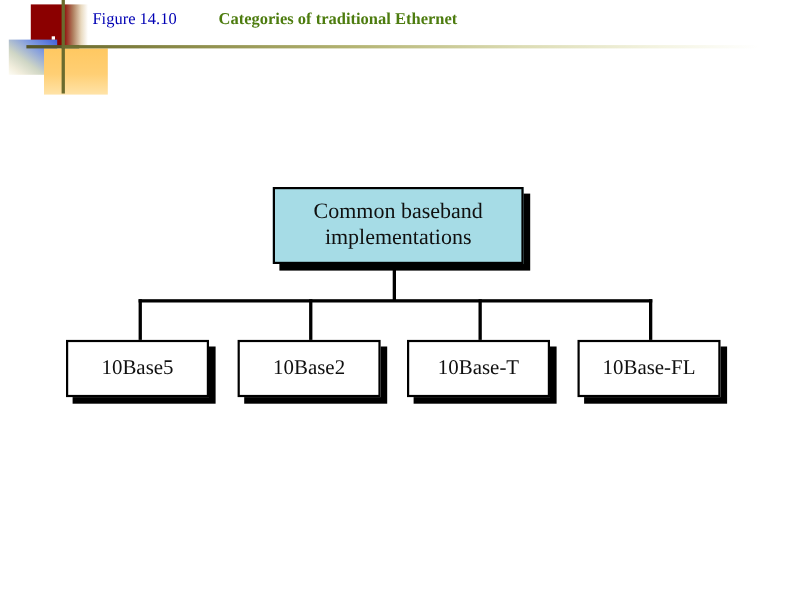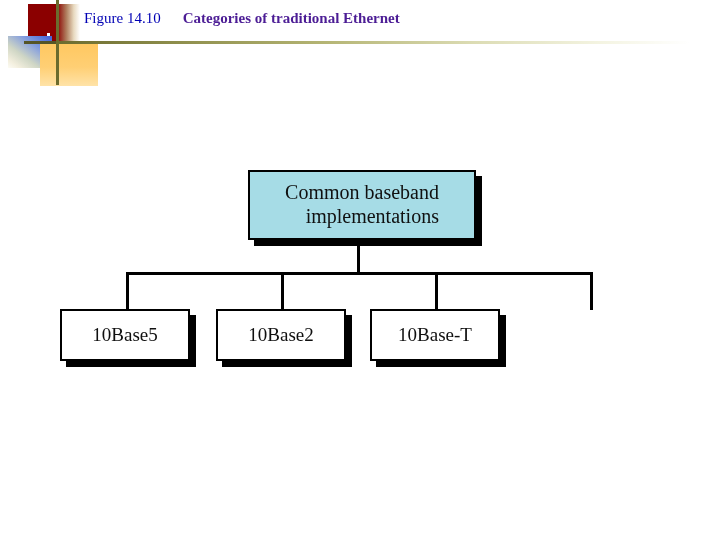--- a/index.html
+++ b/index.html
@@ -77,22 +77,22 @@
     font-family: "Liberation Serif", serif;
     font-weight: normal;
     font-size: 15px;
     color: #0000b4;
     letter-spacing: 0px;
   }
   .fig-caption {
     font-family: "Liberation Serif", serif;
     font-weight: bold;
     font-size: 15px;
-    color: #4c1d95;
-    margin-left: 22px;
+    color: #4d7c0f;
+    margin-left: 38px;
   }
   .rule {
     position: absolute;
     left: 56px; top: 41px;
     width: 634px; height: 3px;
     background: linear-gradient(to right,
                 #6b6b2e 0%, #8c8c4a 18%, #b4b473 42%,
                 #dcdcb4 66%, #f4f4e2 86%, #ffffff 100%);
   }
 
@@ -115,21 +115,20 @@
     color: #101010;
     box-shadow: 6px 6px 0 0 #000000;
     z-index: 3;
   }
   .node-root {
     left: 248px; top: 170px;
     width: 228px; height: 70px;
     background: #a6dce6;
     font-size: 20px;
     line-height: 1.18;
-    text-align: right;
   }
   .node-leaf {
     top: 309px;
     width: 130px; height: 52px;
     background: #ffffff;
     font-size: 19px;
     font-family: Liberation Serif, serif;
   }
   .leaf-1 { left: 60px; }
   .leaf-2 { left: 216px; }
@@ -185,15 +184,18 @@
 
     <div class="node node-leaf leaf-1">
       <span>10Base5</span>
     </div>
     <div class="node node-leaf leaf-2">
       <span>10Base2</span>
     </div>
     <div class="node node-leaf leaf-3">
       <span>10Base-T</span>
     </div>
+    <div class="node node-leaf leaf-4">
+      <span>10Base-FL</span>
+    </div>
 
   </div>
 </div>
 
 </body></html>

